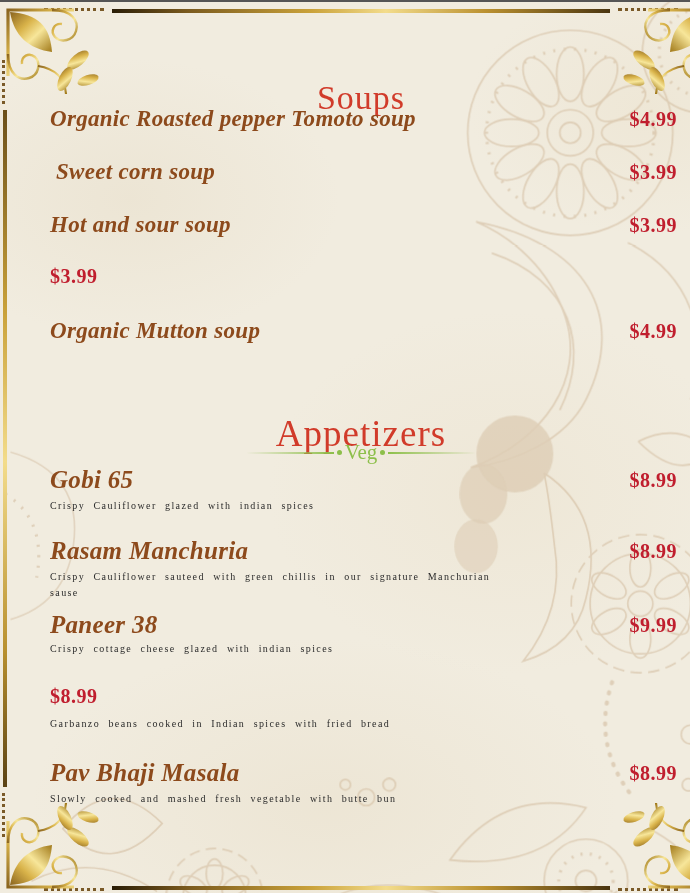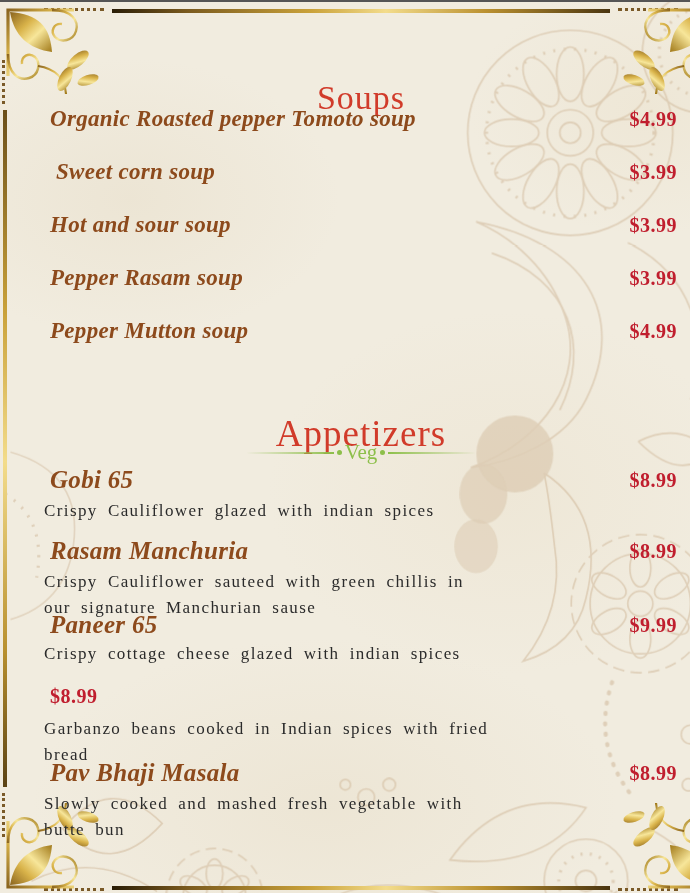--- a/index.html
+++ b/index.html
@@ -40,22 +40,22 @@
     color:#d13b2a;letter-spacing:1px;line-height:1;font-weight:400;
   }
   .title-soups{top:56px;font-size:34px;}
   .title-appetizers{top:388px;font-size:37px;}
   .row{position:absolute;left:50px;right:45px;display:flex;
     justify-content:space-between;align-items:center;line-height:1.1;}
   .iname{font-style:italic;font-weight:bold;color:#8d4a1c;letter-spacing:.3px;}
   .row.soup .iname{font-size:23px;}
   .row.app  .iname{font-size:25px;}
   .price{font-weight:bold;color:#c01e2e;font-size:20px;letter-spacing:.5px;font-style:normal;}
-  .desc{position:absolute;left:44px;max-width:452px;
-    font-size:17px;color:#2b2b2b;letter-spacing:1.4px;word-spacing:4.5px;line-height:1.55;}
+  .desc{position:absolute;left:50px;max-width:452px;
+    font-size:10px;color:#2b2b2b;letter-spacing:1.4px;word-spacing:4.5px;line-height:1.55;}
   .indent{padding-left:6px;}
   
   .veg-divider{position:absolute;left:0;right:0;top:440px;
     display:flex;justify-content:center;align-items:center;gap:3px;}
   .veg-line{width:88px;height:2px;}
   .veg-line.l{background:linear-gradient(90deg,rgba(141,191,74,0),#8dbf4a);}
   .veg-line.r{background:linear-gradient(270deg,rgba(141,191,74,0),#8dbf4a);}
   .veg-dot{width:5px;height:5px;border-radius:50%;background:#8dbf4a;}
   .veg-label{color:#8dbf4a;font-size:21px;line-height:1;}
 </style>
@@ -201,25 +201,24 @@
   </div>
   <div class="row soup" style="top:157px">
     <span class="iname indent">Sweet corn soup</span>
     <span class="price">$3.99</span>
   </div>
   <div class="row soup" style="top:210px">
     <span class="iname">Hot and sour soup</span>
     <span class="price">$3.99</span>
   </div>
   <div class="row soup" style="top:263px">
-    <span class="iname">Pepper Rasam soup</span>
     <span class="price">$3.99</span>
   </div>
   <div class="row soup" style="top:316px">
-    <span class="iname">Pepper Mutton soup</span>
+    <span class="iname">Organic Mutton soup</span>
     <span class="price">$4.99</span>
   </div>
 
   <h1 class="section-title title-appetizers">Appetizers</h1>
 
   <div class="veg-divider">
     <span class="veg-line l"></span>
     <span class="veg-dot"></span>
     <span class="veg-label">Veg</span>
     <span class="veg-dot"></span>
@@ -232,21 +231,21 @@
   </div>
   <div class="desc" style="top:496px">Crispy Cauliflower glazed with indian spices</div>
 
   <div class="row app" style="top:535px">
     <span class="iname">Rasam Manchuria</span>
     <span class="price">$8.99</span>
   </div>
   <div class="desc" style="top:567px">Crispy Cauliflower sauteed with green chillis in our signature Manchurian sause</div>
 
   <div class="row app" style="top:609px">
-    <span class="iname">Paneer 65</span>
+    <span class="iname">Paneer 38</span>
     <span class="price">$9.99</span>
   </div>
   <div class="desc" style="top:639px">Crispy cottage cheese glazed with indian spices</div>
 
   <div class="row app" style="top:683px">
     <span class="price">$8.99</span>
   </div>
   <div class="desc" style="top:714px">Garbanzo beans cooked in Indian spices with fried bread</div>
 
   <div class="row app" style="top:757px">

